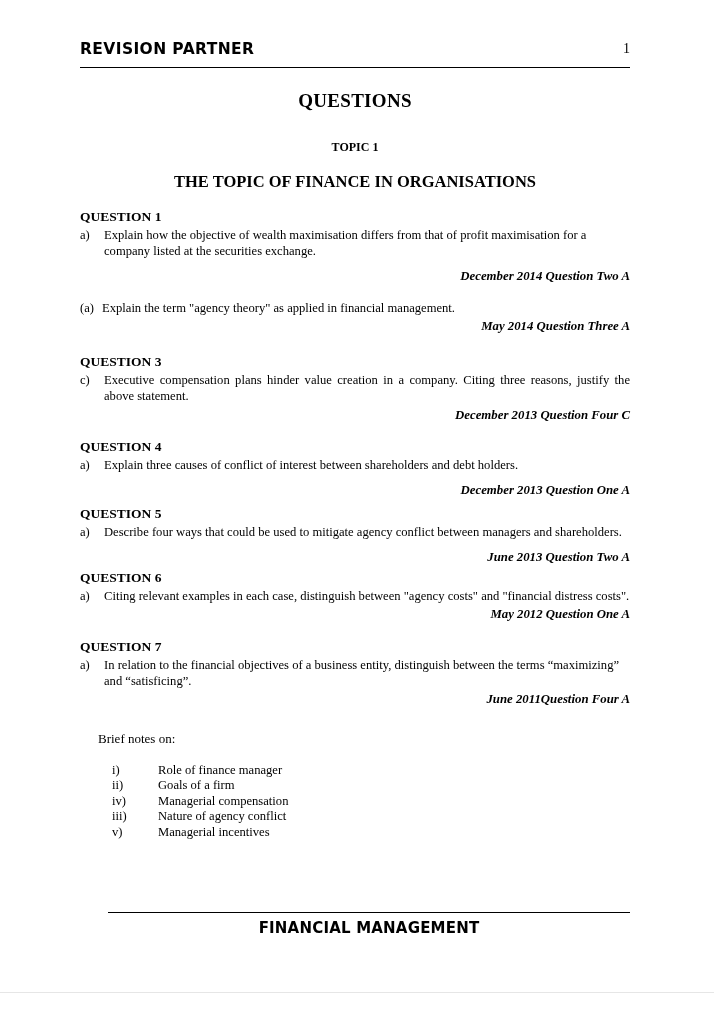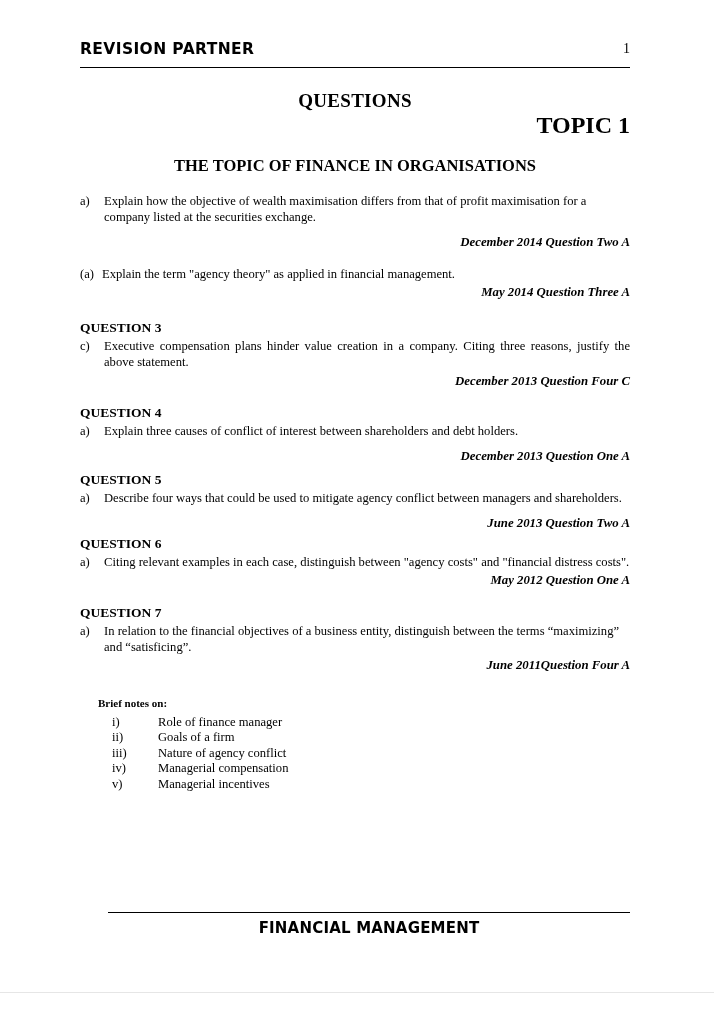--- a/index.html
+++ b/index.html
@@ -69,25 +69,25 @@
   
   .title-main {
     text-align: center;
     font-family: "Liberation Serif", serif;
     font-weight: bold;
     font-size: 19px;
     margin-top: 22px;
     letter-spacing: 0.3px;
   }
   .title-topic {
-    text-align: right;
-    font-family: "Liberation Serif", serif;
-    font-weight: bold;
-    font-size: 24px;
-    margin-top: 0;
+    text-align: center;
+    font-family: "Liberation Serif", serif;
+    font-weight: bold;
+    font-size: 12px;
+    margin-top: 28px;
   }
   .title-sub {
     text-align: center;
     font-family: "Liberation Serif", serif;
     font-weight: bold;
     font-size: 16.5px;
     margin-top: 17px;
   }
 
   
@@ -128,23 +128,23 @@
   .q-ref.tight {
     margin-top: 3px;
   }
 
   
   .notes {
     margin-top: 24px;
     padding-left: 18px;
   }
   .notes-title {
-    font-weight: bold;
-    font-size: 11px;
-    margin-bottom: 6px;
+    font-weight: normal;
+    font-size: 13px;
+    margin-bottom: 16px;
   }
   .notes-list {
     list-style: none;
     margin: 0;
     padding: 0 0 0 14px;
   }
   .notes-list li {
     font-size: 12.6px;
     line-height: 1.22;
     display: flex;
@@ -185,20 +185,21 @@
     <span class="brand">REVISION PARTNER</span>
     <span class="page-no">1</span>
   </div>
   <hr class="header-rule">
 
   <div class="title-main">QUESTIONS</div>
   <div class="title-topic">TOPIC 1</div>
   <div class="title-sub">THE TOPIC OF FINANCE IN ORGANISATIONS</div>
 
   <div class="q-block" style="margin-top:17px;">
+    <div class="q-head">QUESTION 1</div>
     <div class="q-body">
       <span class="marker">a)</span>
       <span class="text">Explain how the objective of wealth maximisation differs from that of profit maximisation for a company listed at the securities exchange.</span>
     </div>
     <div class="q-ref">December 2014 Question Two A</div>
   </div>
 
   <div class="q-block" style="margin-top:16px;">
     <div class="q-body">
       <span class="marker wide">(a)</span>
@@ -257,26 +258,26 @@
     <ul class="notes-list">
       <li>
         <span class="num">i)</span>
         <span>Role of finance manager</span>
       </li>
       <li>
         <span class="num">ii)</span>
         <span>Goals of a firm</span>
       </li>
       <li>
+        <span class="num">iv)</span>
+        <span>Managerial compensation</span>
+      </li>
+      <li>
         <span class="num">iii)</span>
         <span>Nature of agency conflict</span>
-      </li>
-      <li>
-        <span class="num">iv)</span>
-        <span>Managerial compensation</span>
       </li>
       <li>
         <span class="num">v)</span>
         <span>Managerial incentives</span>
       </li>
     </ul>
   </div>
 
   <div class="doc-footer">
     <hr class="footer-rule">

